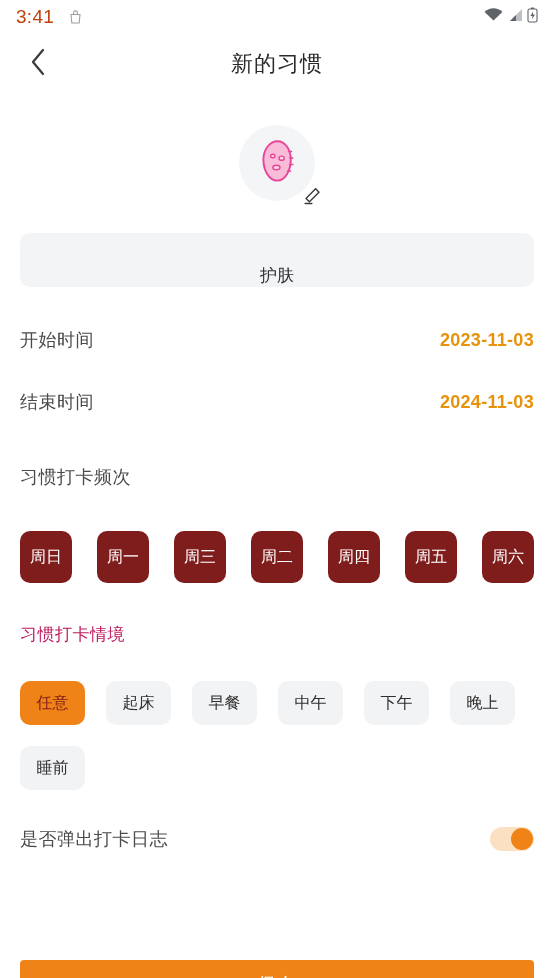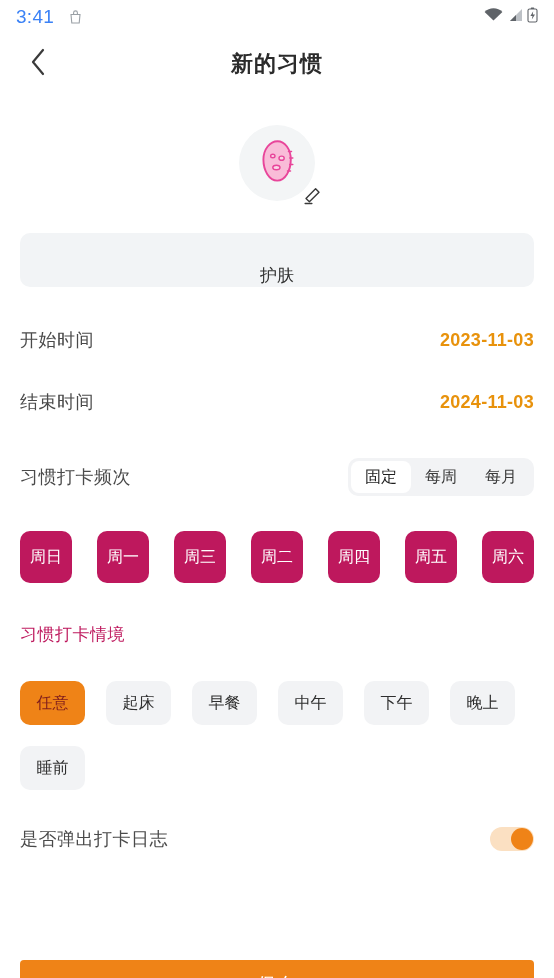--- a/index.html
+++ b/index.html
@@ -10,39 +10,39 @@
     overflow:hidden;
   }
   #app { position:relative; width:554px; height:978px; background:#fff; }
 
   
   .statusbar {
     position:absolute; top:0; left:0; width:554px; height:34px;
     display:flex; align-items:center; padding:0 16px;
   }
   .sb-time {
-    font-size:19px; color:#3b82f6; letter-spacing:.3px;
+    font-size:19px; color:#c2410c; letter-spacing:.3px;
     font-family:"Liberation Sans",sans-serif;
   }
   .sb-bagicon { margin-left:14px; display:flex; align-items:center; }
   .sb-right { margin-left:auto; display:flex; align-items:center; gap:4px; }
 
   
   .navbar {
     position:absolute; top:34px; left:0; width:554px; height:60px;
     display:flex; align-items:center;
   }
   .nav-back {
     position:absolute; left:18px; top:50%; transform:translateY(-50%);
     width:40px; height:40px; display:flex; align-items:center; justify-content:center;
     cursor:pointer;
   }
   .nav-title {
     width:100%; text-align:center; font-size:22px; color:#2b2b2b;
-    font-weight:700; letter-spacing:1px;
+    font-weight:400; letter-spacing:1px;
   }
 
   
   .avatar-wrap {
     position:absolute; top:125px; left:50%; transform:translateX(-50%);
     width:76px; height:76px;
   }
   .avatar-circle {
     width:76px; height:76px; border-radius:50%;
     background:#f3f5f6; display:flex; align-items:center; justify-content:center;
@@ -88,21 +88,21 @@
   .weekdays {
     position:absolute; top:531px; left:20px; width:514px;
     display:flex; justify-content:space-between;
   }
   .wd-chip {
     width:52px; height:52px; border-radius:10px;
     display:flex; align-items:center; justify-content:center;
     font-size:16px; cursor:pointer;
     background:#f2f3f5; color:#3a3a3a;
   }
-  .wd-chip.on { background:#be185d; color:#ffffff; }
+  .wd-chip.on { background:#7f1d1d; color:#ffffff; }
 
   
   .sec-title {
     position:absolute; left:20px; font-size:17px; color:#be185d; letter-spacing:.5px;
   }
   #ctx-title { top:623px; }
   .ctx-wrap {
     position:absolute; top:681px; left:20px; width:514px;
     display:flex; flex-wrap:wrap; gap:21px 21px;
   }
@@ -210,25 +210,20 @@
     <span class="row-value">2023-11-03</span>
   </div>
 
   <div class="row" id="row-end">
     <span class="row-label">结束时间</span>
     <span class="row-value">2024-11-03</span>
   </div>
 
   <div class="row" id="row-freq">
     <span class="row-label">习惯打卡频次</span>
-    <div class="segmented">
-      <div class="seg-item active">固定</div>
-      <div class="seg-item">每周</div>
-      <div class="seg-item">每月</div>
-    </div>
   </div>
 
   <div class="weekdays">
     <div class="wd-chip on">周日</div>
     <div class="wd-chip on">周一</div>
     <div class="wd-chip on">周三</div>
     <div class="wd-chip on">周二</div>
     <div class="wd-chip on">周四</div>
     <div class="wd-chip on">周五</div>
     <div class="wd-chip on">周六</div>

